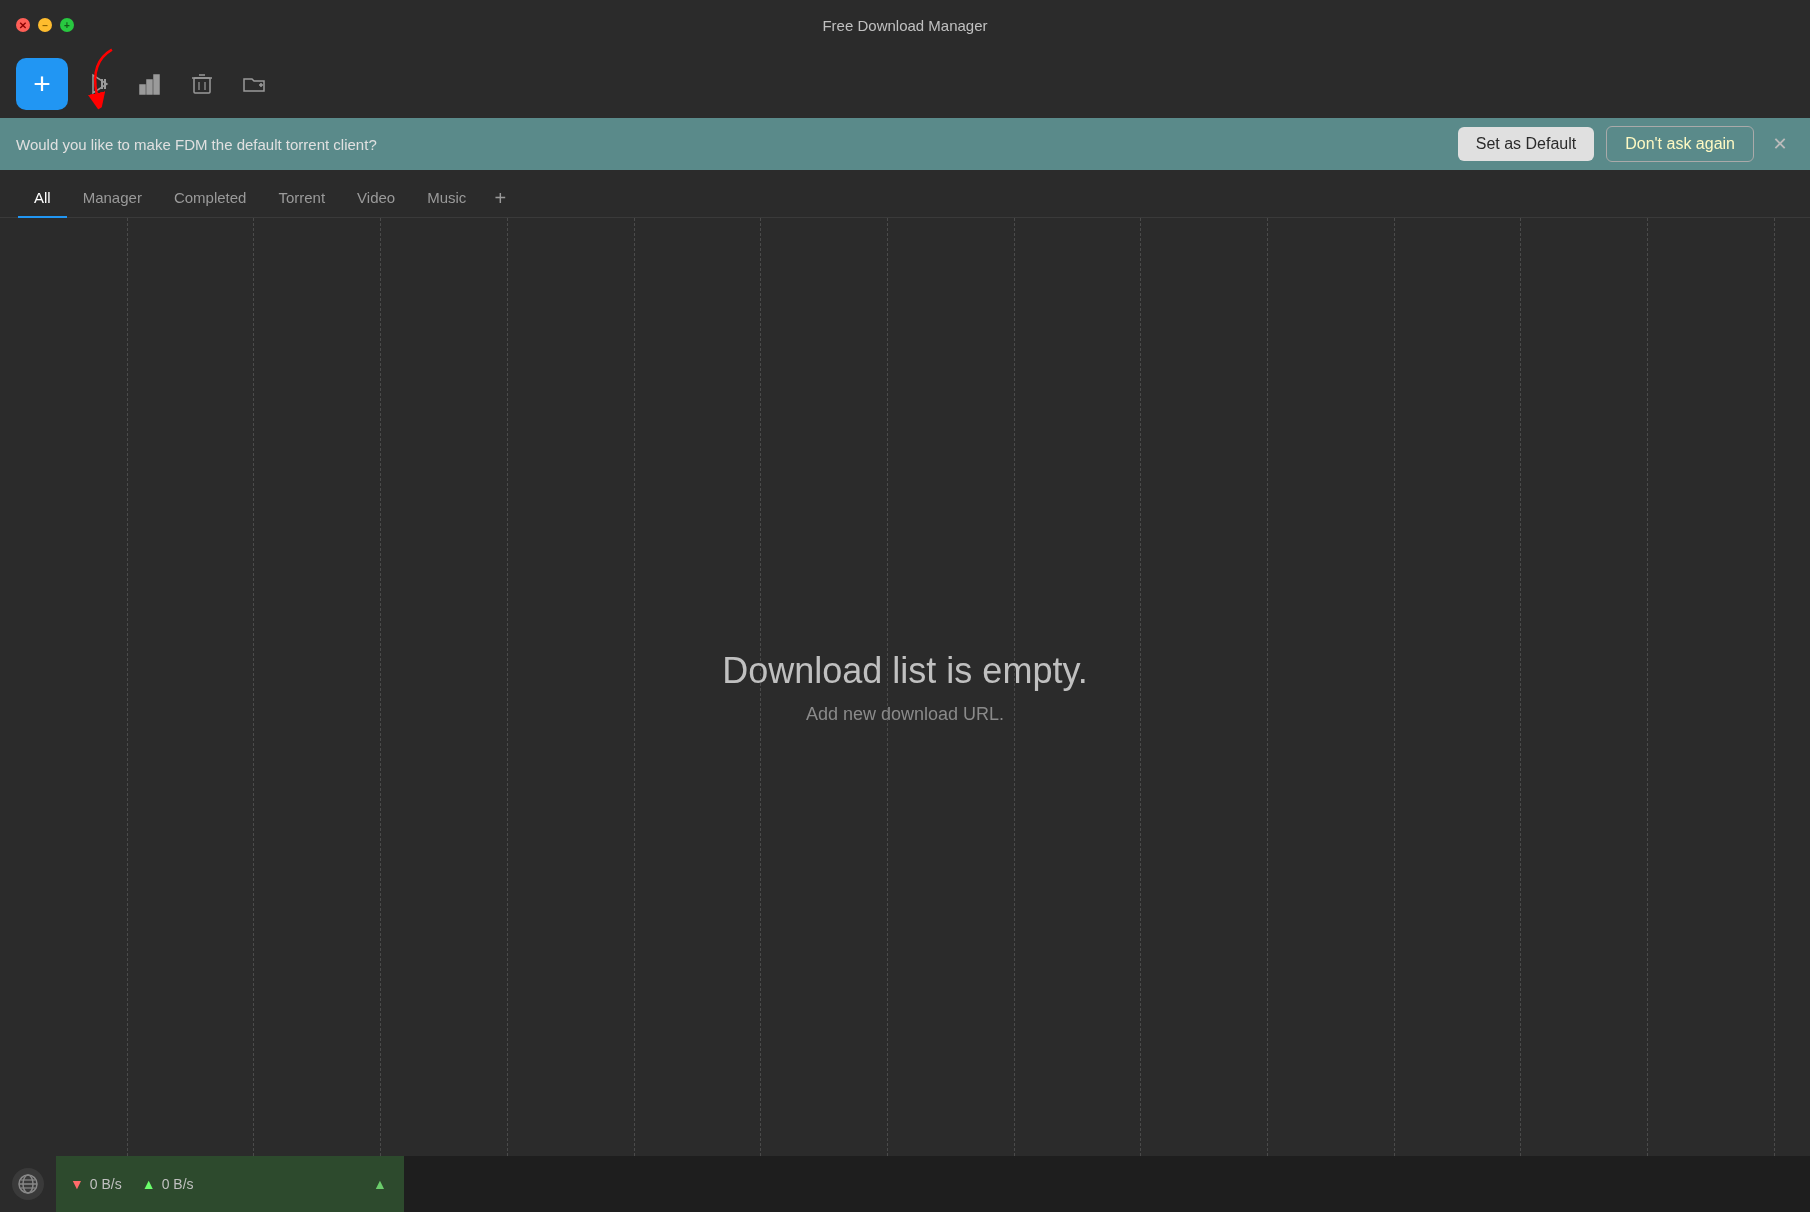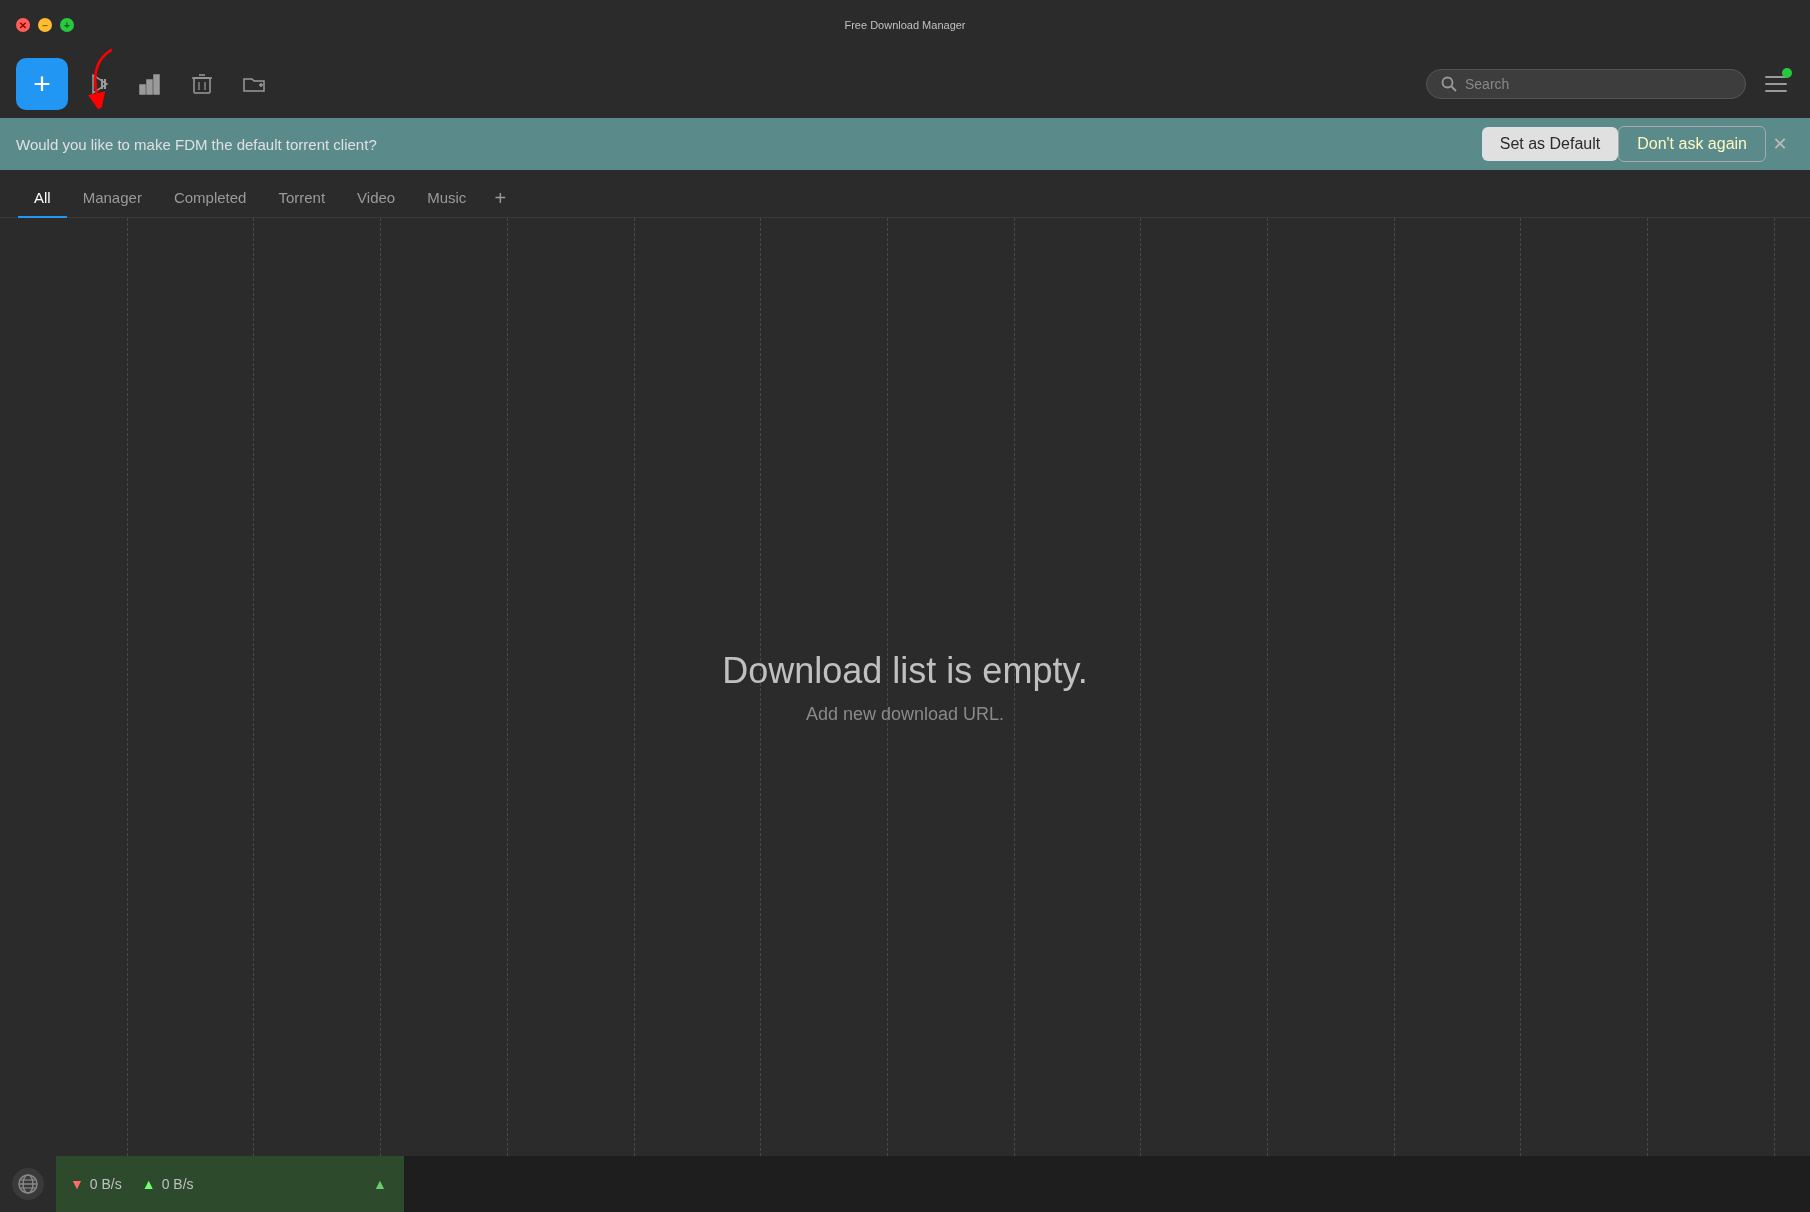--- a/index.html
+++ b/index.html
@@ -19,21 +19,21 @@
       height: 50px;
       display: flex;
       align-items: center;
       justify-content: center;
       position: relative;
       padding: 0 16px;
     }
 
     .title-bar-title {
       color: #c0c0c0;
-      font-size: 11px;
+      font-size: 15px;
       font-weight: 500;
       position: absolute;
       left: 50%;
       transform: translateX(-50%);
     }
 
     .traffic-lights {
       display: flex;
       align-items: center;
       gap: 8px;
@@ -187,20 +187,21 @@
       right: 2px;
     }
 
     
     .notification-banner {
       background: #5a8a8a;
       height: 52px;
       display: flex;
       align-items: center;
       padding: 0 16px;
+      gap: 12px;
     }
 
     .notification-text {
       color: #e0e0e0;
       font-size: 15px;
       flex: 1;
     }
 
     .notif-btn {
       background: #e0e0e0;
@@ -442,36 +443,20 @@
   </button>
 
   <button class="toolbar-btn">
     <svg viewBox="0 0 26 26">
       <path d="M3 8 L3 20 L23 20 L23 10 L13 10 L11 8 Z" stroke="#9a9a9a" stroke-width="1.5" fill="none"></path>
       <line x1="18" y1="14" x2="22" y2="14" stroke="#9a9a9a" stroke-width="1.5"></line>
       <line x1="20" y1="12" x2="20" y2="16" stroke="#9a9a9a" stroke-width="1.5"></line>
     </svg>
   </button>
 
-  <div class="toolbar-right">
-    <div class="search-box">
-      <svg class="search-icon-svg" viewBox="0 0 16 16">
-        <circle cx="6.5" cy="6.5" r="5" stroke="#999" stroke-width="1.8"></circle>
-        <line x1="10.5" y1="10.5" x2="15" y2="15" stroke="#999" stroke-width="1.8"></line>
-      </svg>
-      <input class="search-input" type="text" placeholder="Search" style="">
-    </div>
-
-    <button class="hamburger-btn">
-      <div class="line"></div>
-      <div class="line"></div>
-      <div class="line"></div>
-      <div class="green-dot"></div>
-    </button>
-  </div>
 </div>
 
 <div class="notification-banner">
   <span class="notification-text">Would you like to make FDM the default torrent client?</span>
   <button class="notif-btn">Set as Default</button>
   <button class="notif-btn notif-btn-outline">Don't ask again</button>
   <button class="notif-close">✕</button>
 </div>
 
 <div class="tabs-bar">

